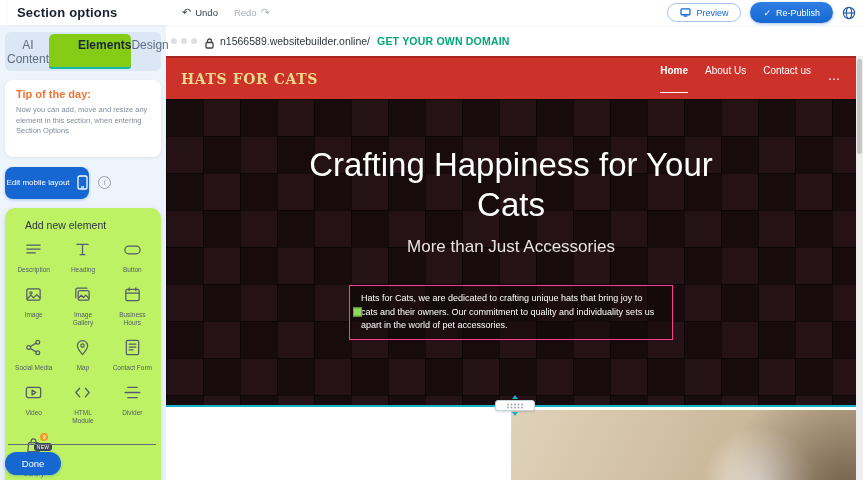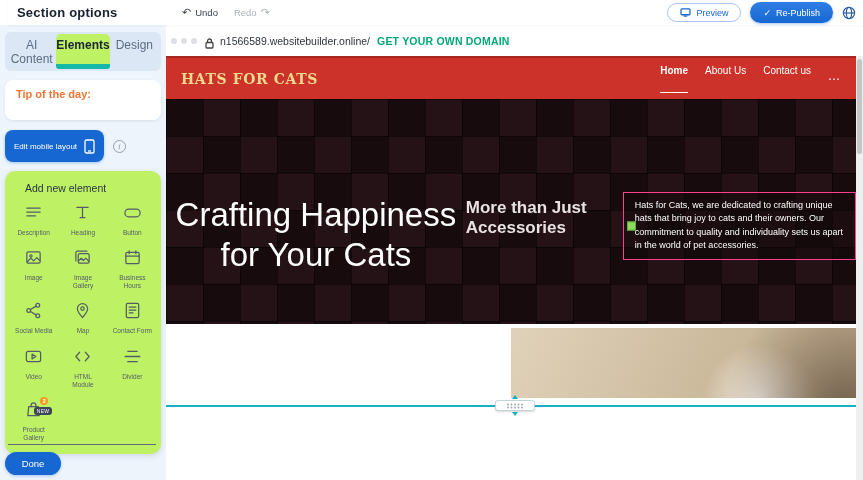--- a/index.html
+++ b/index.html
@@ -23,26 +23,26 @@
     background:linear-gradient(#2e7ee4,#1767d2); color:#fff; font-size:9px;
     display:flex; align-items:center; gap:5px; box-shadow:0 1px 3px rgba(23,103,210,.4); }
   .check-glyph { font-size:9px; }
   .globe-btn { background:none; border:none; cursor:pointer; display:flex; align-items:center; }
   .globe-btn svg { width:14px; height:14px; stroke:#2b5ea7; fill:none; stroke-width:1.2; }
 
   
   .sidebar { position:absolute; top:25px; left:0; width:166px; bottom:0; background:#edf4fc; z-index:30; }
   .tabs { margin:7px 5px 0; background:#dbe7f5; border-radius:6px; padding:2px; display:flex; font-size:12px; color:#5c6d83; }
   .tab { flex:1; text-align:center; padding:4px 0 3px; border-radius:5px; cursor:pointer; }
-  .tab.active { background:#bef264; color:#1b2533; font-weight:bold; border-bottom:5px solid #14b8a6; border-radius:5px 5px 3px 3px; }
+  .tab.active { background:#84cc16; color:#1b2533; font-weight:bold; border-bottom:2px solid #14b8a6; border-radius:5px 5px 3px 3px;padding-left:29px; }
   .tip-card { margin:9px 5px 0; background:#fff; border-radius:8px; padding:8px 11px 20px; box-shadow:0 1px 3px rgba(20,45,80,.09); }
   .tip-title { color:#ef7434; font-size:11px; font-weight:bold; }
   .tip-body { margin-top:5px; font-size:7.5px; line-height:1.4; color:#828d9c; }
   .edit-row { margin:10px 5px 0; display:flex; align-items:center; gap:9px; }
-  .btn-edit-mobile { width:99px; height:32px; background:#1767d2; border:none; border-radius:8px; cursor:pointer;
+  .btn-edit-mobile { width:84px; height:32px; background:#1767d2; border:none; border-radius:8px; cursor:pointer;
     color:#fff; font-size:8px; display:flex; align-items:center; justify-content:center; gap:7px;
     box-shadow:0 1px 3px rgba(23,103,210,.35); }
   .btn-edit-mobile svg { width:11px; height:15px; stroke:#fff; fill:none; stroke-width:1.3; }
   .info-btn { width:13px; height:13px; border:1px solid #97a1ad; border-radius:50%; background:none; cursor:pointer;
     color:#97a1ad; font-size:8px; line-height:11px; text-align:center; font-style:italic; font-family:"DejaVu Serif",serif; }
   .add-card { margin:9px 5px 0; background:#bef264; border-radius:10px; padding:9px 4px 12px; box-shadow:0 2px 6px rgba(16,40,70,.13); }
   .add-title { font-size:10.5px; color:#2b3544; margin:2px 0 9px 16px; }
   .el-grid { display:grid; grid-template-columns:repeat(3,1fr); row-gap:11px; }
   .cell { display:flex; flex-direction:column; align-items:center; gap:3px; cursor:pointer; position:relative; }
   .cell svg { width:19px; height:19px; stroke:#525d69; fill:none; stroke-width:1.3; stroke-linecap:round; stroke-linejoin:round; }
@@ -68,31 +68,31 @@
   .site { position:absolute; top:31px; left:0; right:7px; bottom:0; overflow:hidden; }
   .site-header { height:43px; background:#cc3229; border-top:2px solid #a82620;
     display:flex; align-items:center; padding:0 15px; }
   .logo { font-family:"DejaVu Serif", serif; font-size:14px; font-weight:bold; letter-spacing:.6px;
     color:#f0d98c; text-transform:uppercase; cursor:pointer; }
   .site-nav { margin-left:auto; display:flex; align-items:center; gap:17px; color:#fff; font-size:10px; }
   .nav-item { cursor:pointer; padding-bottom:16px; }
   .nav-item.active { border-bottom:1.5px solid #fff; font-weight:bold; }
   .nav-more { cursor:pointer; font-size:12px; letter-spacing:1px; }
 
-  .hero { position:relative; height:225px; overflow:hidden;
+  .hero { position:relative; height:307px; overflow:hidden;
     background-color:#150a0d;
     background-image:
       linear-gradient(rgba(0,0,0,.45) 1px, transparent 1px),
       linear-gradient(90deg, rgba(0,0,0,.45) 1px, transparent 1px),
       repeating-conic-gradient(#251217 0% 25%, #170b0e 0% 50%);
     background-size:37px 37px, 37px 37px, 74px 74px;
-    display:flex; align-items:center; }
+    display:flex; flex-direction:column; align-items:center; }
   .hero-title { margin-top:46px; width:430px; text-align:center; color:#fff;
     font-size:33px; line-height:1.2; font-weight:400; cursor:pointer; }
-  .hero-sub { margin-top:13px; color:#e8e2e2; font-size:17px; font-weight:700; cursor:pointer; }
+  .hero-sub { margin-top:13px; color:#e8e2e2; font-size:17px; font-weight:400; cursor:pointer; }
   .para-box { position:relative; margin-top:28px; width:324px; padding:6px 11px;
     border:1px solid #ff3e8e; background:rgba(18,9,11,.45); cursor:pointer; }
   .para-text { color:#fff; font-size:9px; line-height:1.5; }
   .green-handle { position:absolute; left:3px; top:50%; transform:translateY(-50%);
     width:9px; height:9px; background:#8fd95e; border:1px solid #5fae33; cursor:grab; }
 
   .resize-line { position:absolute; left:0; right:-7px; top:349px; height:2px; background:#17b1c6; z-index:20; }
   .handle-wrap { position:absolute; left:50%; top:-10px; transform:translateX(-50%);
     display:flex; flex-direction:column; align-items:center; gap:1px; cursor:row-resize; }
   .tri-up { width:0; height:0; border-left:3px solid transparent; border-right:3px solid transparent; border-bottom:4px solid #17b1c6; }
@@ -150,20 +150,21 @@
 
 <aside class="sidebar">
   <div class="tabs">
     <div class="tab">AI Content</div>
     <div class="tab active">Elements</div>
     <div class="tab">Design</div>
   </div>
 
   <div class="tip-card">
     <div class="tip-title">Tip of the day:</div>
+    <div class="tip-body">Now you can add, move and resize any element in this section, when entering Section Options</div>
   </div>
 
   <div class="edit-row">
     <button class="btn-edit-mobile">
       <span>Edit mobile layout</span>
       <svg viewBox="0 0 11 15">
           <rect x="1" y="1" width="9" height="13" rx="1.6"></rect>
           <path d="M4 12h3"></path>
         </svg>
     </button>

